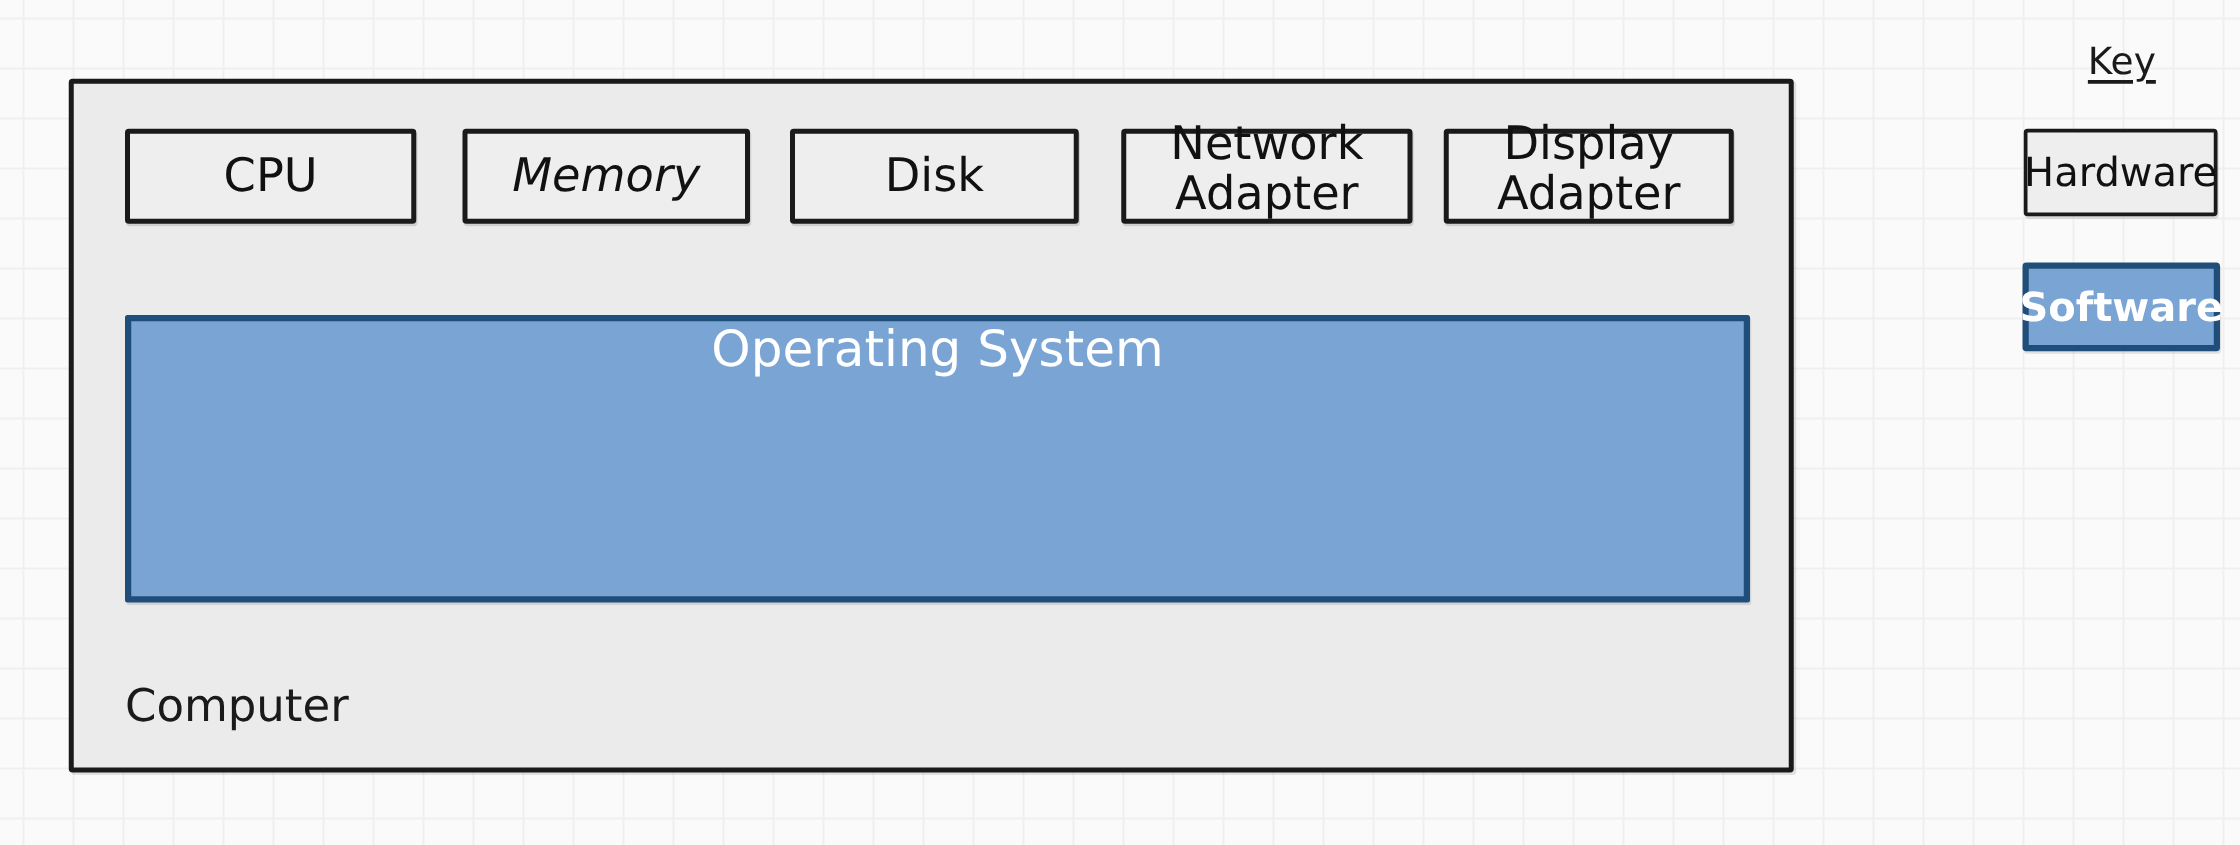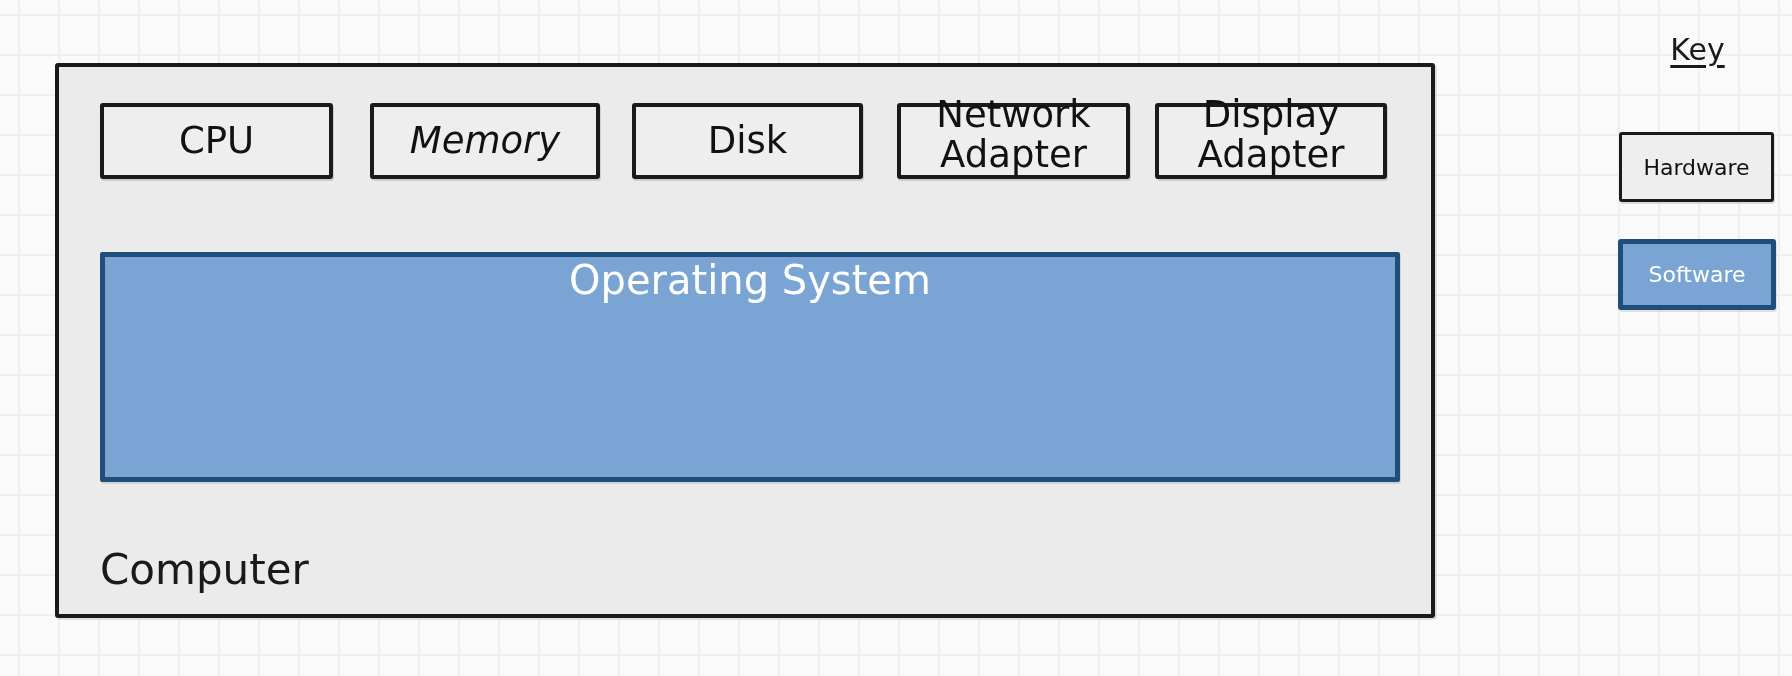--- a/index.html
+++ b/index.html
@@ -72,21 +72,21 @@
     align-items: flex-start;
     justify-content: center;
     font-size: 40px;
     color: #ffffff;
   }
 
   .computer-label {
     position: absolute;
     left: 41px;
     top: 478px;
-    font-size: 42px;
+    font-size: 36px;
     color: #1a1a1a;
   }
 
   
   .key-title {
     position: absolute;
     left: 1619px;
     top: 32px;
     width: 157px;
     text-align: center;
@@ -95,43 +95,43 @@
     text-decoration: underline;
     text-underline-offset: 5px;
   }
 
   .key-box {
     position: absolute;
     display: flex;
     align-items: center;
     justify-content: center;
     text-align: center;
-    font-size: 22px;
+    font-size: 32px;
     border-radius: 3px;
-    margin-top: 29px;
   }
   .key-hardware {
     left: 1619px;
     top: 103px;
     width: 155px;
     height: 70px;
     background: #eeeeee;
     border: 3px solid #1a1a1a;
     color: #111111;
     box-shadow: 1px 2px 0 rgba(0,0,0,0.12);
   }
   .key-software {
     left: 1618px;
     top: 210px;
     width: 158px;
     height: 71px;
     background: #7aa4d4;
     border: 5px solid #204e7a;
     color: #ffffff;
     box-shadow: 1px 2px 0 rgba(0,0,0,0.10);
+    font-weight: bold;
   }
 </style>
 </head>
 <body>
 
 <div class="canvas">
 
   <div class="computer-box">
 
     <div class="hw-box hw-cpu">

